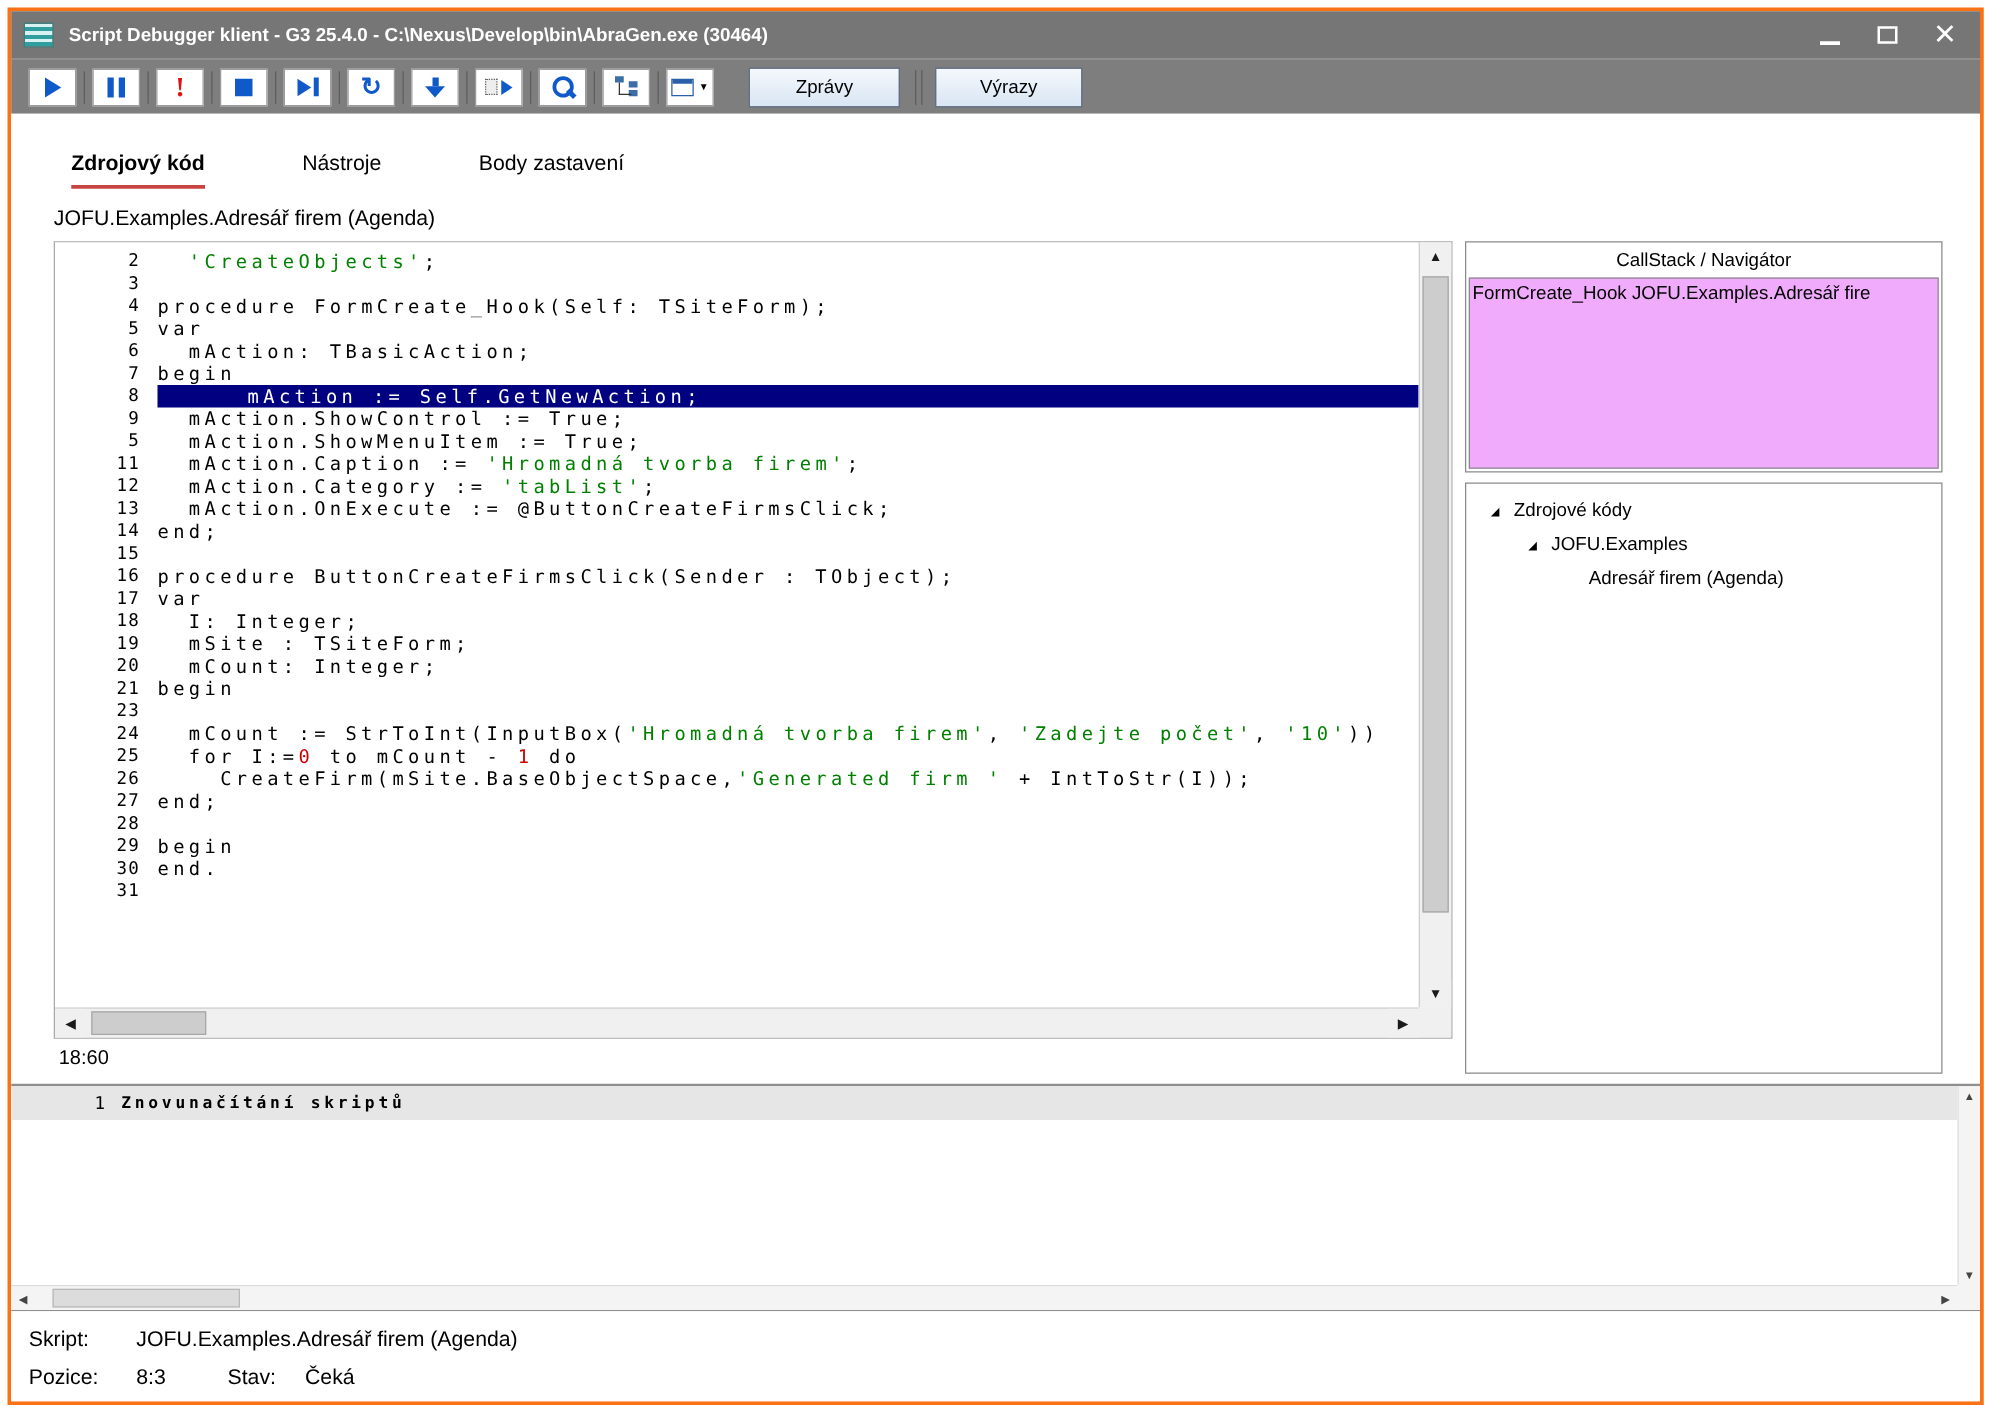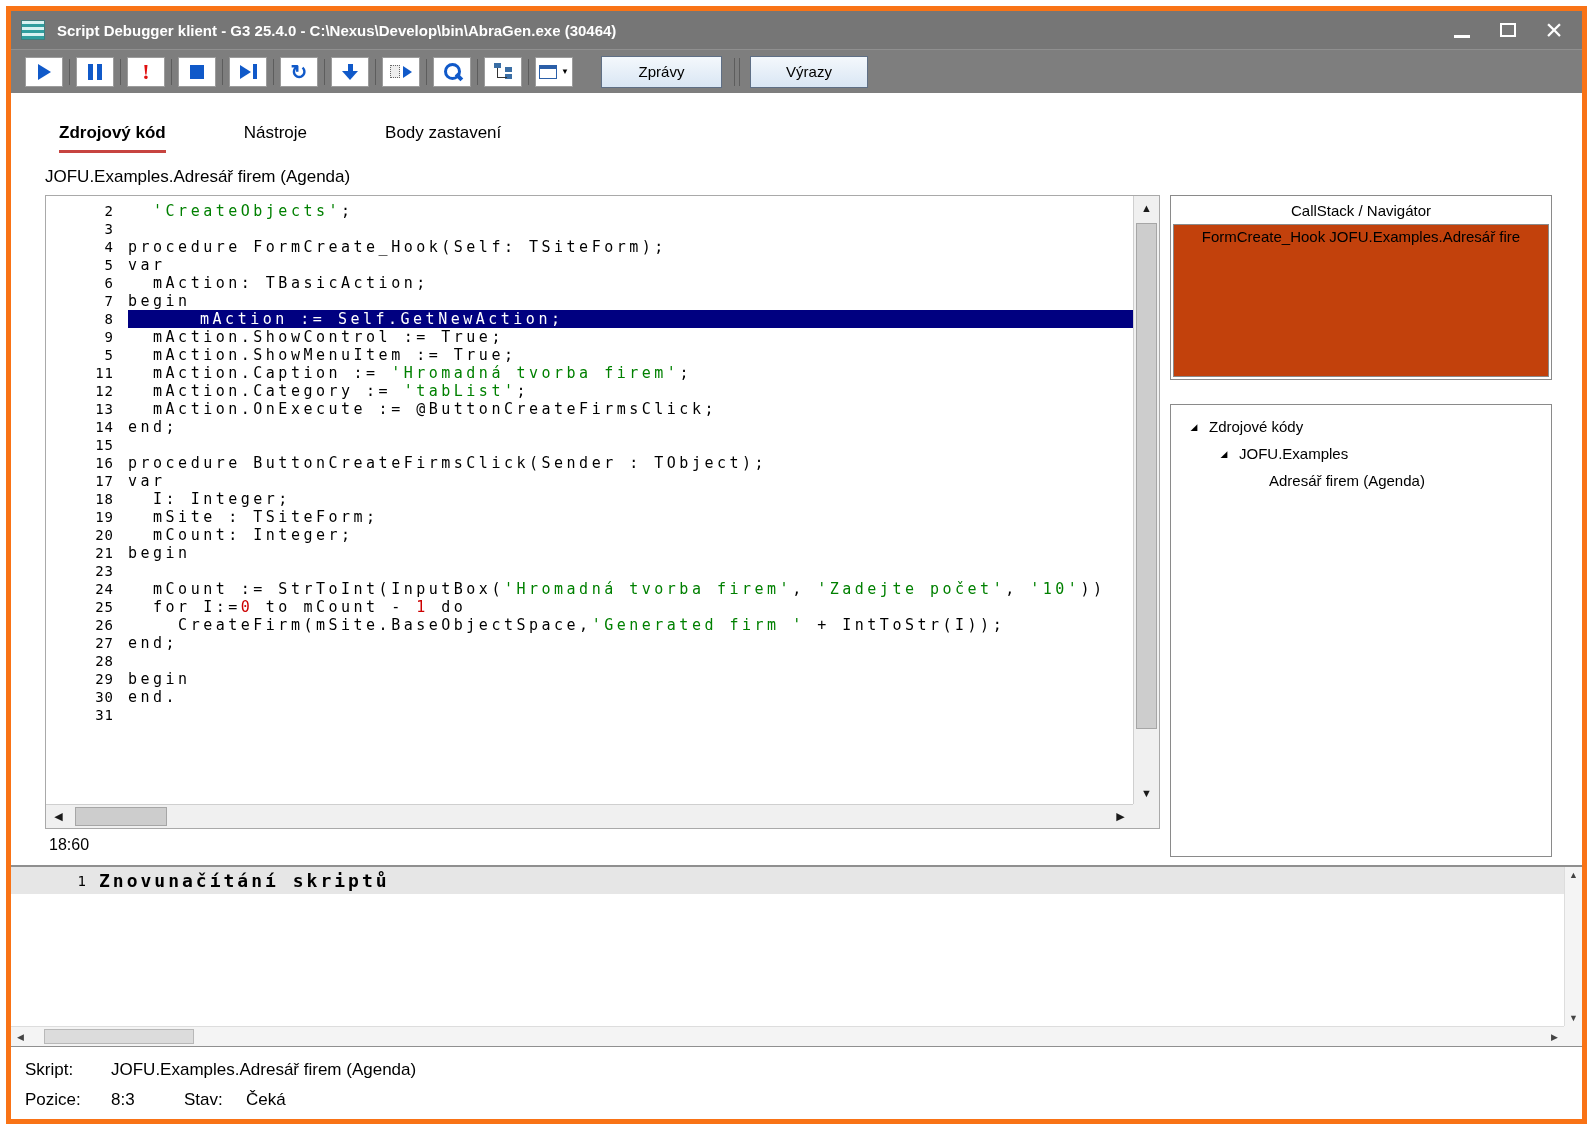--- a/index.html
+++ b/index.html
@@ -3,21 +3,21 @@
 <meta charset="utf-8">
 <style>
   * { box-sizing: border-box; margin: 0; padding: 0; }
   :root{
     --icon-blue:#1059c9; --icon-red:#e01010; --string-color:#008000; --number-color:#cc0000;
     --highlight-bg:#000080; --tab-underline:#c74440;
   }
   html,body { width:1593px; height:1130px; background:#fff; overflow:hidden;
     font-family:"Liberation Sans", sans-serif; color:#000; }
   .window { position:absolute; left:6px; top:6px; right:6px; bottom:6px;
-    border:5px solid #f97316; background:#fff; display:flex; flex-direction:column; }
+    border:3px solid #f97316; background:#fff; display:flex; flex-direction:column; }
 
   
   .titlebar { height:38px; flex:none; background:#767676; display:flex; align-items:center;
     padding:0 16px 0 10px; gap:12px; }
   .app-icon { width:24px; height:20px; flex:none; border:1px solid #3f7d7d;
     background:repeating-linear-gradient(180deg,#d8f2f2 0 3px,#2f9e9e 3px 6px); }
   .title-text { color:#fff; font-weight:bold; font-size:15px; white-space:nowrap; overflow:hidden; }
   .win-controls { margin-left:auto; display:flex; align-items:center; gap:22px; }
   .win-btn { width:24px; height:24px; display:flex; align-items:center; justify-content:center; cursor:default; }
   .glyph-min { width:16px; height:3px; background:#fff; align-self:flex-end; margin-bottom:4px; }
@@ -103,37 +103,37 @@
   .hscroll { grid-column:1; grid-row:2; display:flex; background:#f0f0f0; border-top:1px solid #cfcfcf; }
   .sb-corner { grid-column:2; grid-row:2; background:#f0f0f0; }
   .sb-arrow { flex:none; width:25px; height:23px; display:flex; align-items:center; justify-content:center;
     font-size:11px; color:#1a1a1a; background:#f0f0f0; }
   .sb-track { flex:1; position:relative; }
   .sb-thumb-v { position:absolute; left:2px; right:2px; top:4px; height:90%; background:#cdcdcd; border:1px solid #a6a6a6; }
   .sb-thumb-h { position:absolute; top:2px; bottom:2px; left:4px; width:92px; background:#cdcdcd; border:1px solid #a6a6a6; }
   .pos-label { flex:none; height:28px; padding:7px 0 0 4px; font-size:16px; }
 
   
-  .right-col { flex:none; width:382px; display:flex; flex-direction:column; gap:24px; }
+  .right-col { flex:none; width:382px; display:flex; flex-direction:column; gap:8px; }
   .callstack-panel { flex:none; height:185px; border:1px solid #8a8a8a; background:#fff; display:flex; flex-direction:column; }
   .panel-title { flex:none; text-align:center; font-size:15px; padding:6px 0 5px; }
-  .callstack-list { flex:1; min-height:0; border:1px solid #8a8a8a; margin:0 2px 2px; overflow:hidden; background:#c2410c;text-align:center; }
+  .callstack-list { flex:1; min-height:0; border:1px solid #8a8a8a; margin:0 2px 2px; overflow:hidden; background:#f0abfc; }
   .cs-entry { font-size:15px; padding:3px 2px; white-space:nowrap; overflow:hidden; }
   .tree-panel { flex:1; min-height:0; border:1px solid #8a8a8a; background:#fff; padding-top:8px; overflow:hidden; }
   .tree-item { display:flex; align-items:center; height:27px; font-size:15px; }
   .tree-arrow { width:14px; font-size:9px; margin-right:8px; color:#000; text-align:center; }
 
   
   .messages { flex:none; height:182px; border-top:2px solid #8f8f8f; border-bottom:1px solid #8f8f8f;
     display:grid; grid-template-columns:1fr 18px; grid-template-rows:1fr 20px; background:#fff; }
   .msg-content { grid-column:1; grid-row:1; overflow:hidden; }
   .msg-row { display:flex; align-items:center; height:27px; background:#e6e6e6; }
   .msg-gutter { flex:none; width:88px; text-align:right; padding-right:12px;
     font-family:"DejaVu Sans Mono", monospace; font-size:14px; letter-spacing:1px; }
-  .msg-text { font-family:"DejaVu Sans Mono", monospace; font-size:18px; font-weight:bold;
+  .msg-text { font-family:"DejaVu Sans Mono", monospace; font-size:13px; font-weight:bold;
     letter-spacing:3px; white-space:pre; }
   .msg-vscroll { grid-column:2; grid-row:1; background:#f4f4f4; border-left:1px solid #ddd;
     display:flex; flex-direction:column; justify-content:space-between; align-items:center; padding:3px 0; }
   .msg-hscroll { grid-column:1; grid-row:2; background:#f4f4f4; border-top:1px solid #ddd;
     display:flex; align-items:center; }
   .msg-corner { grid-column:2; grid-row:2; background:#f4f4f4; }
   .msg-arrow { font-size:9px; color:#444; padding:0 6px; }
   .msg-htrack { flex:1; position:relative; height:100%; }
   .msg-hthumb { position:absolute; top:2px; bottom:2px; left:14px; width:150px; background:#dcdcdc; border:1px solid #b8b8b8; }
 

